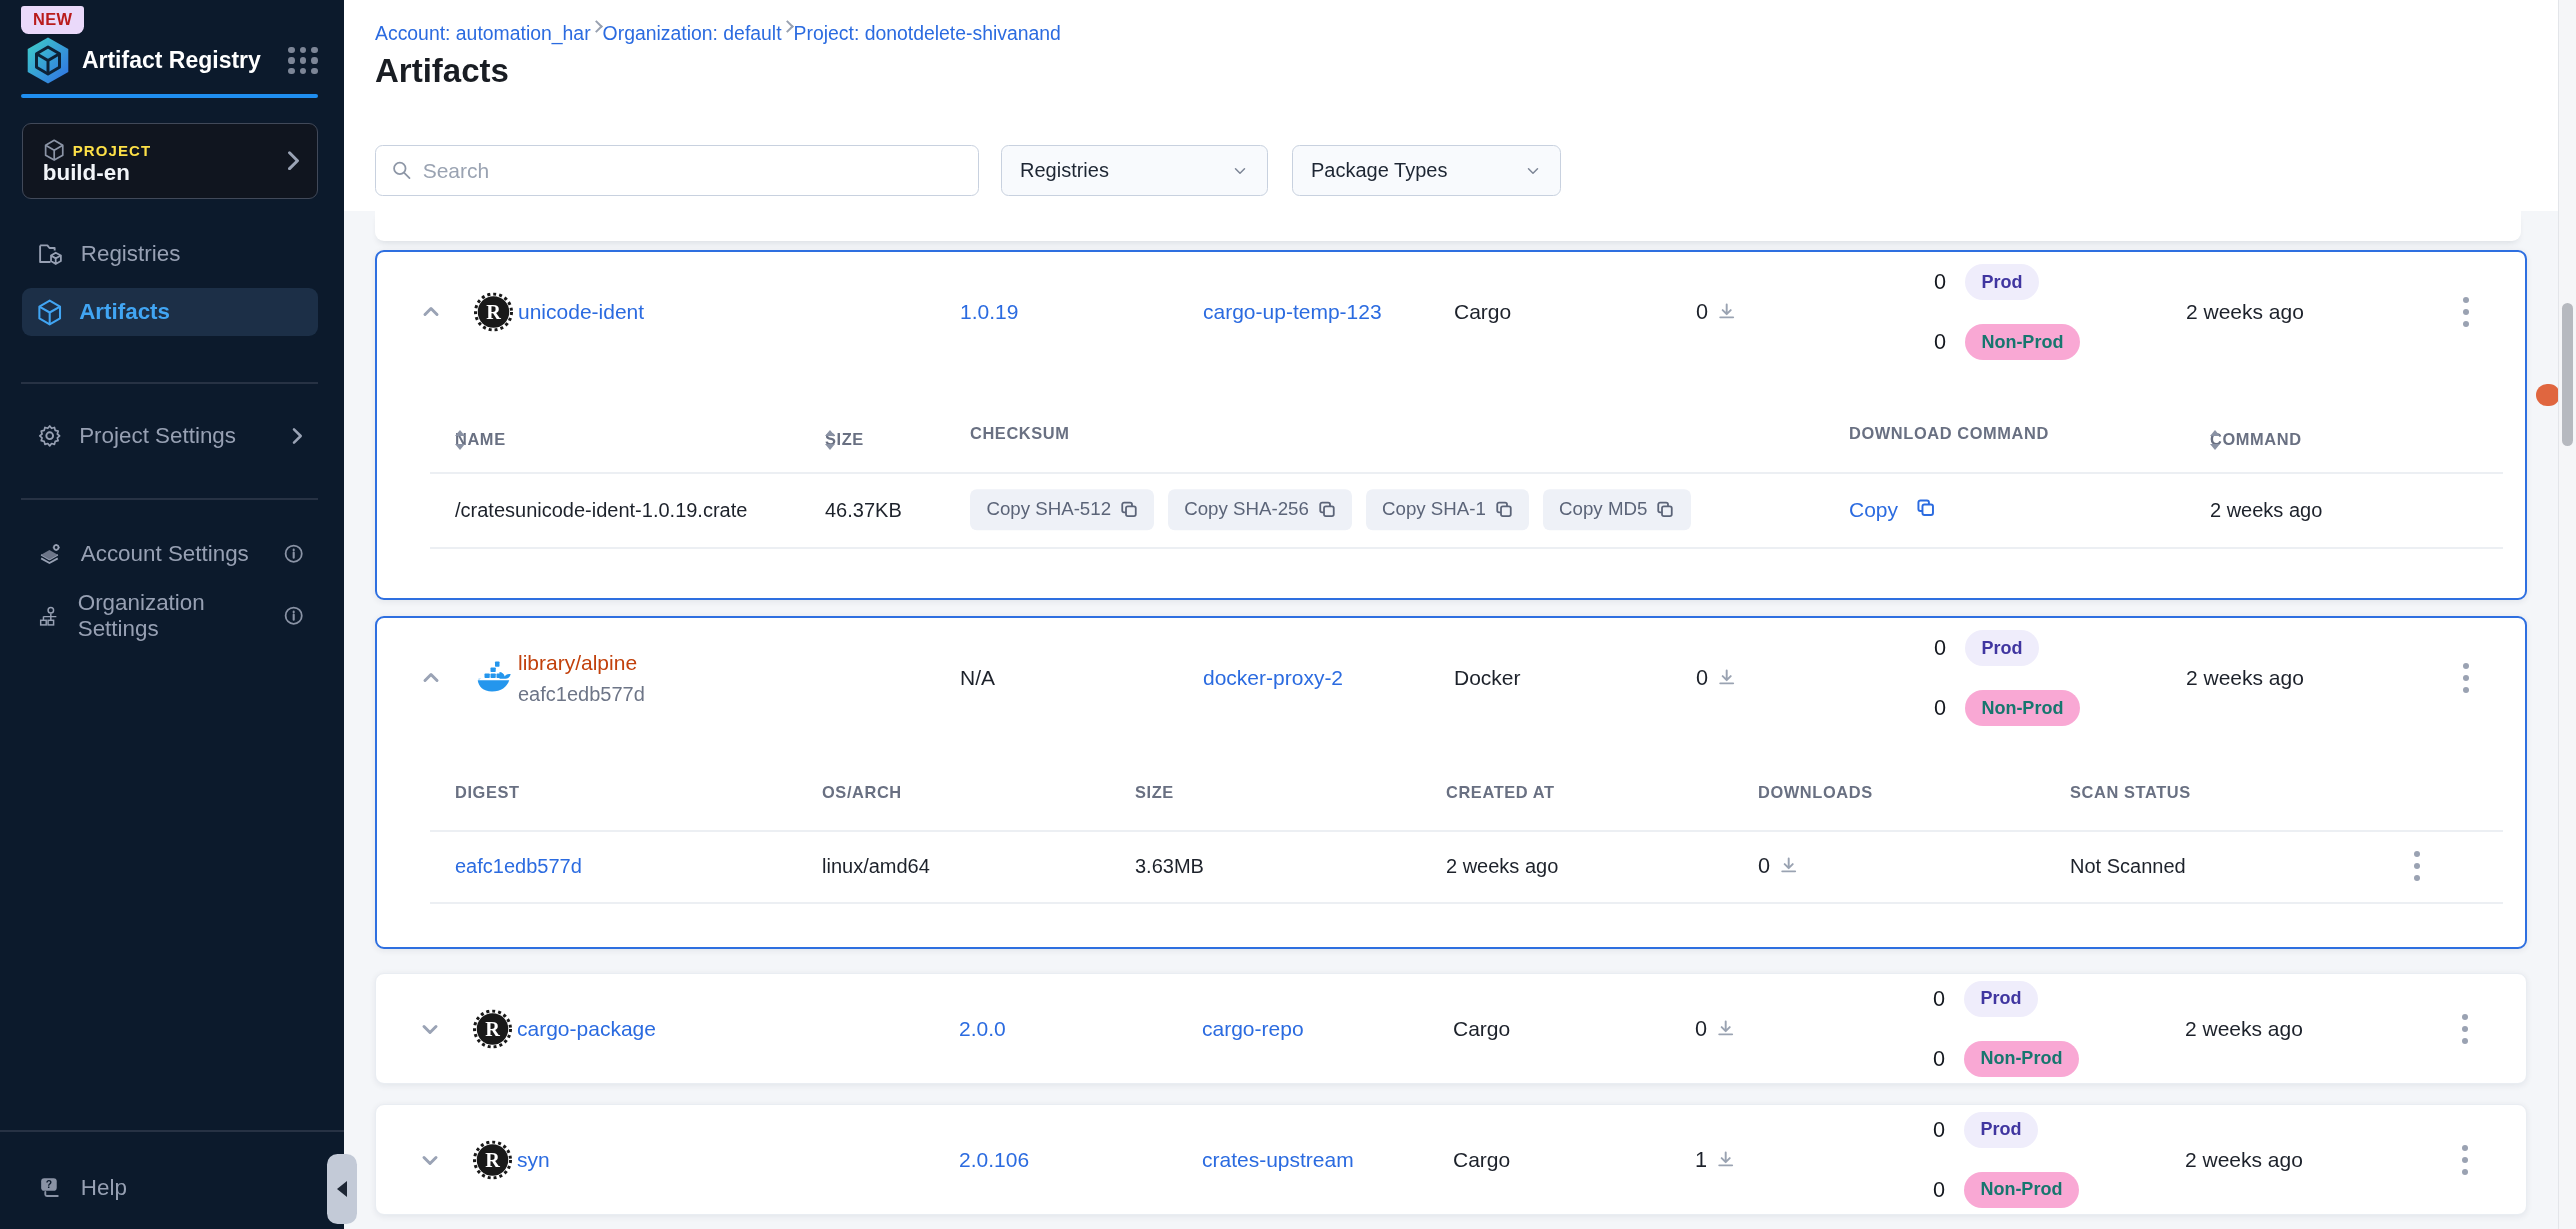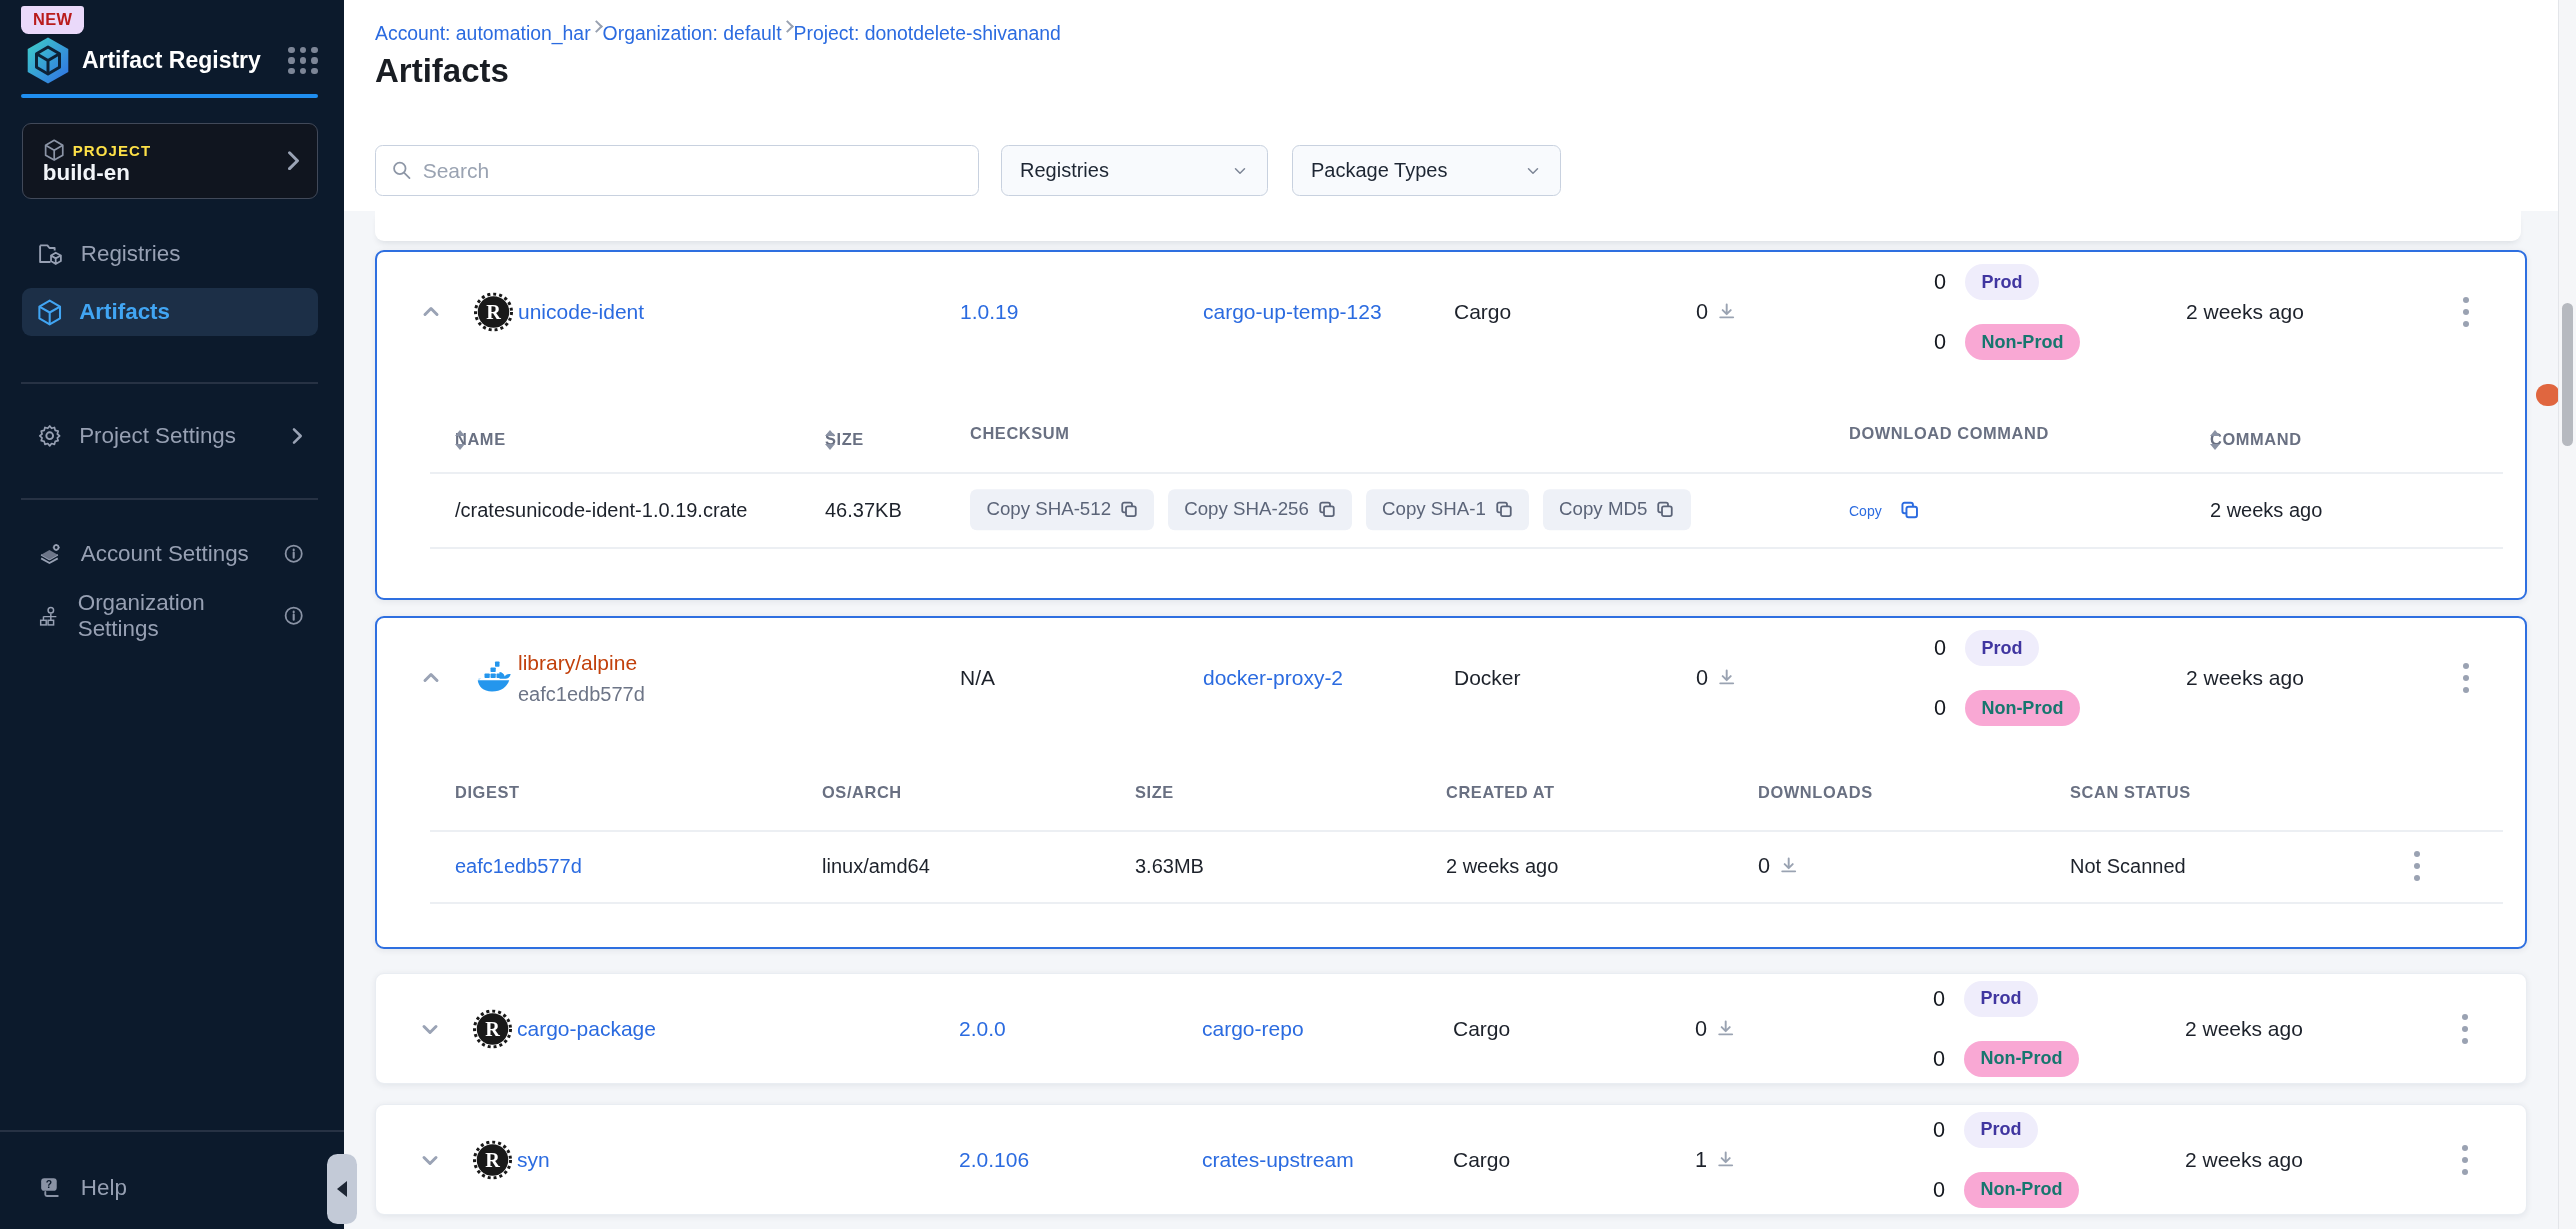--- a/index.html
+++ b/index.html
@@ -126,21 +126,21 @@
   .sort .up { border-bottom:6.7px solid #8a92a4; }
   .sort .dn { border-top:6.7px solid #8a92a4; }
   .sep { position:absolute; left:53px; width:2073px; height:1.5px; background:#eceff3; }
   .sub-row { position:relative; height:75px; }
   .sub-row > * { position:absolute; top:50%; transform:translateY(-50%); }
   .fs26 { font-size:20px; color:#1d222b; }
   .link-blue { color:#2b6be0 !important; text-decoration:none; cursor:pointer; }
   .chip-row { display:flex; gap:13.4px; }
   .chip { display:flex; align-items:center; gap:9px; background:#eef1f7; color:#5b6478;
     font-size:18.7px; font-weight:500; padding:9.7px 16.4px; border-radius:6.7px; cursor:pointer; }
-  .copy-link { display:flex; align-items:flex-end; gap:18px; font-size:14px; font-weight:500; }
+  .copy-link { display:flex; align-items:flex-start; gap:18px; font-size:21px; font-weight:500; }
 
   
   .cf-name { left:78px; } .cf-size { left:448px; } .cf-checksum { left:593px; }
   .cf-cmd { left:1472px; } .cf-created { left:1833px; }
   
   .dk-digest { left:78px; } .dk-os { left:445px; } .dk-size { left:758px; }
   .dk-up { left:1069px; } .dk-dl { left:1381px; } .dk-scan { left:1693px; }
   .dk-kebab { left:2025px; }
 
   

